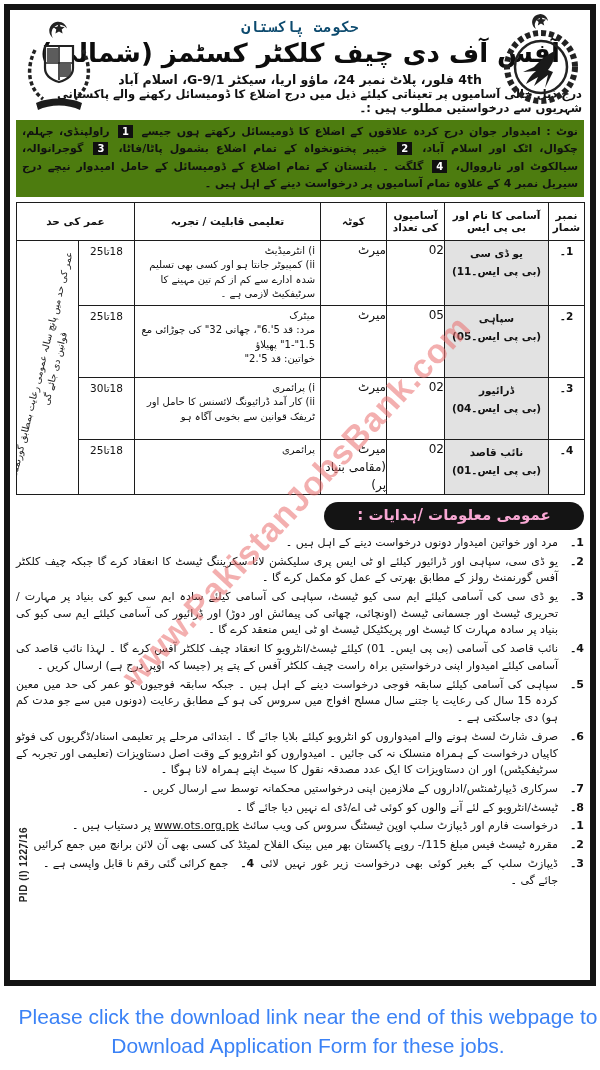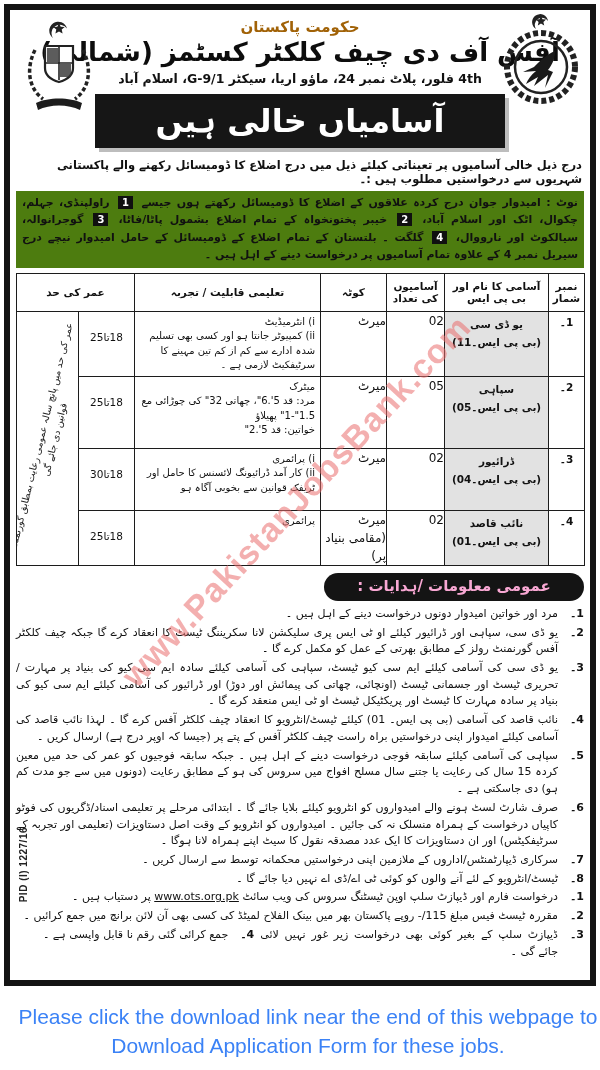--- a/index.html
+++ b/index.html
@@ -7,21 +7,21 @@
   .page { position:relative; width:600px; height:1070px; background:#fff; overflow:hidden; }
 
   .ad-frame { position:absolute; left:4px; top:4px; width:592px; height:982px;
     border:6px solid #141414; background:#fff; padding:4px 6px; overflow:hidden; }
 
   
   .hdr { position:relative; text-align:center; direction:rtl; padding-top:4px; }
   .logo { position:absolute; }
   .logo.left { left:6px; top:6px; width:74px; height:94px; }
   .logo.right { right:2px; top:0px; width:82px; height:92px; }
-  .govt { font-size:15px; font-weight:bold; color:#a16207; }
+  .govt { font-size:15px; font-weight:bold; color:#0c4a6e;font-family:Liberation Mono, monospace; }
   .title { font-size:26px; font-weight:bold; color:#0d0d0d; line-height:1.25; }
   .addr { font-size:12.5px; font-weight:bold; color:#111; margin-top:2px; }
 
   .vac-banner { width:410px; height:54px; margin:8px auto 10px; background:#161616;
     color:#fff; font-size:32px; font-weight:bold; text-align:center; line-height:54px;
     box-shadow:4px 4px 0 #bdbdbd; direction:rtl; }
   .intro { font-size:11.5px; font-weight:bold; text-align:right; direction:rtl;
     margin:0 2px 5px; color:#111; }
 
   .note-box { background:#4d7c0f; direction:rtl; text-align:justify; font-size:11px;
@@ -34,21 +34,21 @@
   table.jobs th, table.jobs td { border:1.5px solid #1c1c1c; color:#111; }
   table.jobs th { font-size:10.5px; font-weight:bold; text-align:center;
     vertical-align:middle; height:38px; padding:2px; }
   td.c-serial { text-align:center; font-weight:bold; font-size:10.5px; vertical-align:top; padding-top:4px; }
   td.c-post { background:#e2e2e2; text-align:center; font-weight:bold; font-size:10.5px;
     white-space:pre-line; vertical-align:top; padding-top:4px; line-height:1.7; }
   td.c-count, td.c-quota { text-align:right; font-size:12px; vertical-align:top;
     white-space:pre-line; line-height:1.5; }
   td.c-qual { font-size:10px; text-align:right; vertical-align:top; padding:3px 5px;
     white-space:pre-line; line-height:1.45; }
-  td.c-age { text-align:center; font-size:10.5px; vertical-align:top; padding-top:19px; }
+  td.c-age { text-align:center; font-size:10.5px; vertical-align:top; padding-top:4px; }
   td.c-agenote { position:relative; overflow:hidden; }
   .agenote-text { position:absolute; top:50%; left:50%; width:235px;
     transform:translate(-50%,-50%) rotate(-76deg); font-size:9.5px; text-align:center;
     line-height:1.45; color:#222; direction:rtl; }
   tr.r1 { height:52px; } tr.r2 { height:72px; } tr.r3 { height:62px; } tr.r4 { height:46px; }
 
   
   .sec-banner { width:260px; margin:7px 0 5px auto; background:#141414; color:#f9a8d4;
     font-weight:bold; font-size:15px; text-align:center; padding:4px 0 6px;
     border-radius:14px; direction:rtl; }
@@ -104,21 +104,20 @@
           <circle cx="41" cy="53" r="34" fill="none" stroke="#222" stroke-width="6" stroke-dasharray="5 3"></circle>
           <circle cx="41" cy="53" r="26" fill="none" stroke="#222" stroke-width="2.5"></circle>
           <path d="M55 37 C46 41 40 47 34 53 L23 58 L36 57 C31 61 28 65 26 70 L38 63 L34 72 L48 61 L45 74 L53 58 L48 56 C53 50 55 43 55 37 Z" fill="#1a1a1a"></path>
         </svg>
       </div>
       <div class="govt">حکومت پاکستان</div>
       <div class="title">آفس آف دی چیف کلکٹر کسٹمز (شمالی)</div>
       <div class="addr">4th فلور، پلاٹ نمبر 24، ماؤو اریا، سیکٹر G-9/1، اسلام آباد</div>
     </div>
 
-    <div class="vac-banner">آسامیاں خالی ہیں</div>
 
     <div class="intro">درج ذیل خالی آسامیوں پر تعیناتی کیلئے ذیل میں درج اضلاع کا ڈومیسائل رکھنے والے پاکستانی شہریوں سے درخواستیں مطلوب ہیں :۔</div>
 
     <div class="note-box">
       <span>نوٹ : امیدوار جوان درج کردہ علاقوں کے اضلاع کا ڈومیسائل رکھتے ہوں جیسے</span>
       <span class="mark">1</span>
       <span>راولپنڈی، جہلم، چکوال، اٹک اور اسلام آباد،</span>
       <span class="mark">2</span>
       <span>خیبر پختونخواہ کے تمام اضلاع بشمول پاٹا/فاٹا،</span>
       <span class="mark">3</span>

